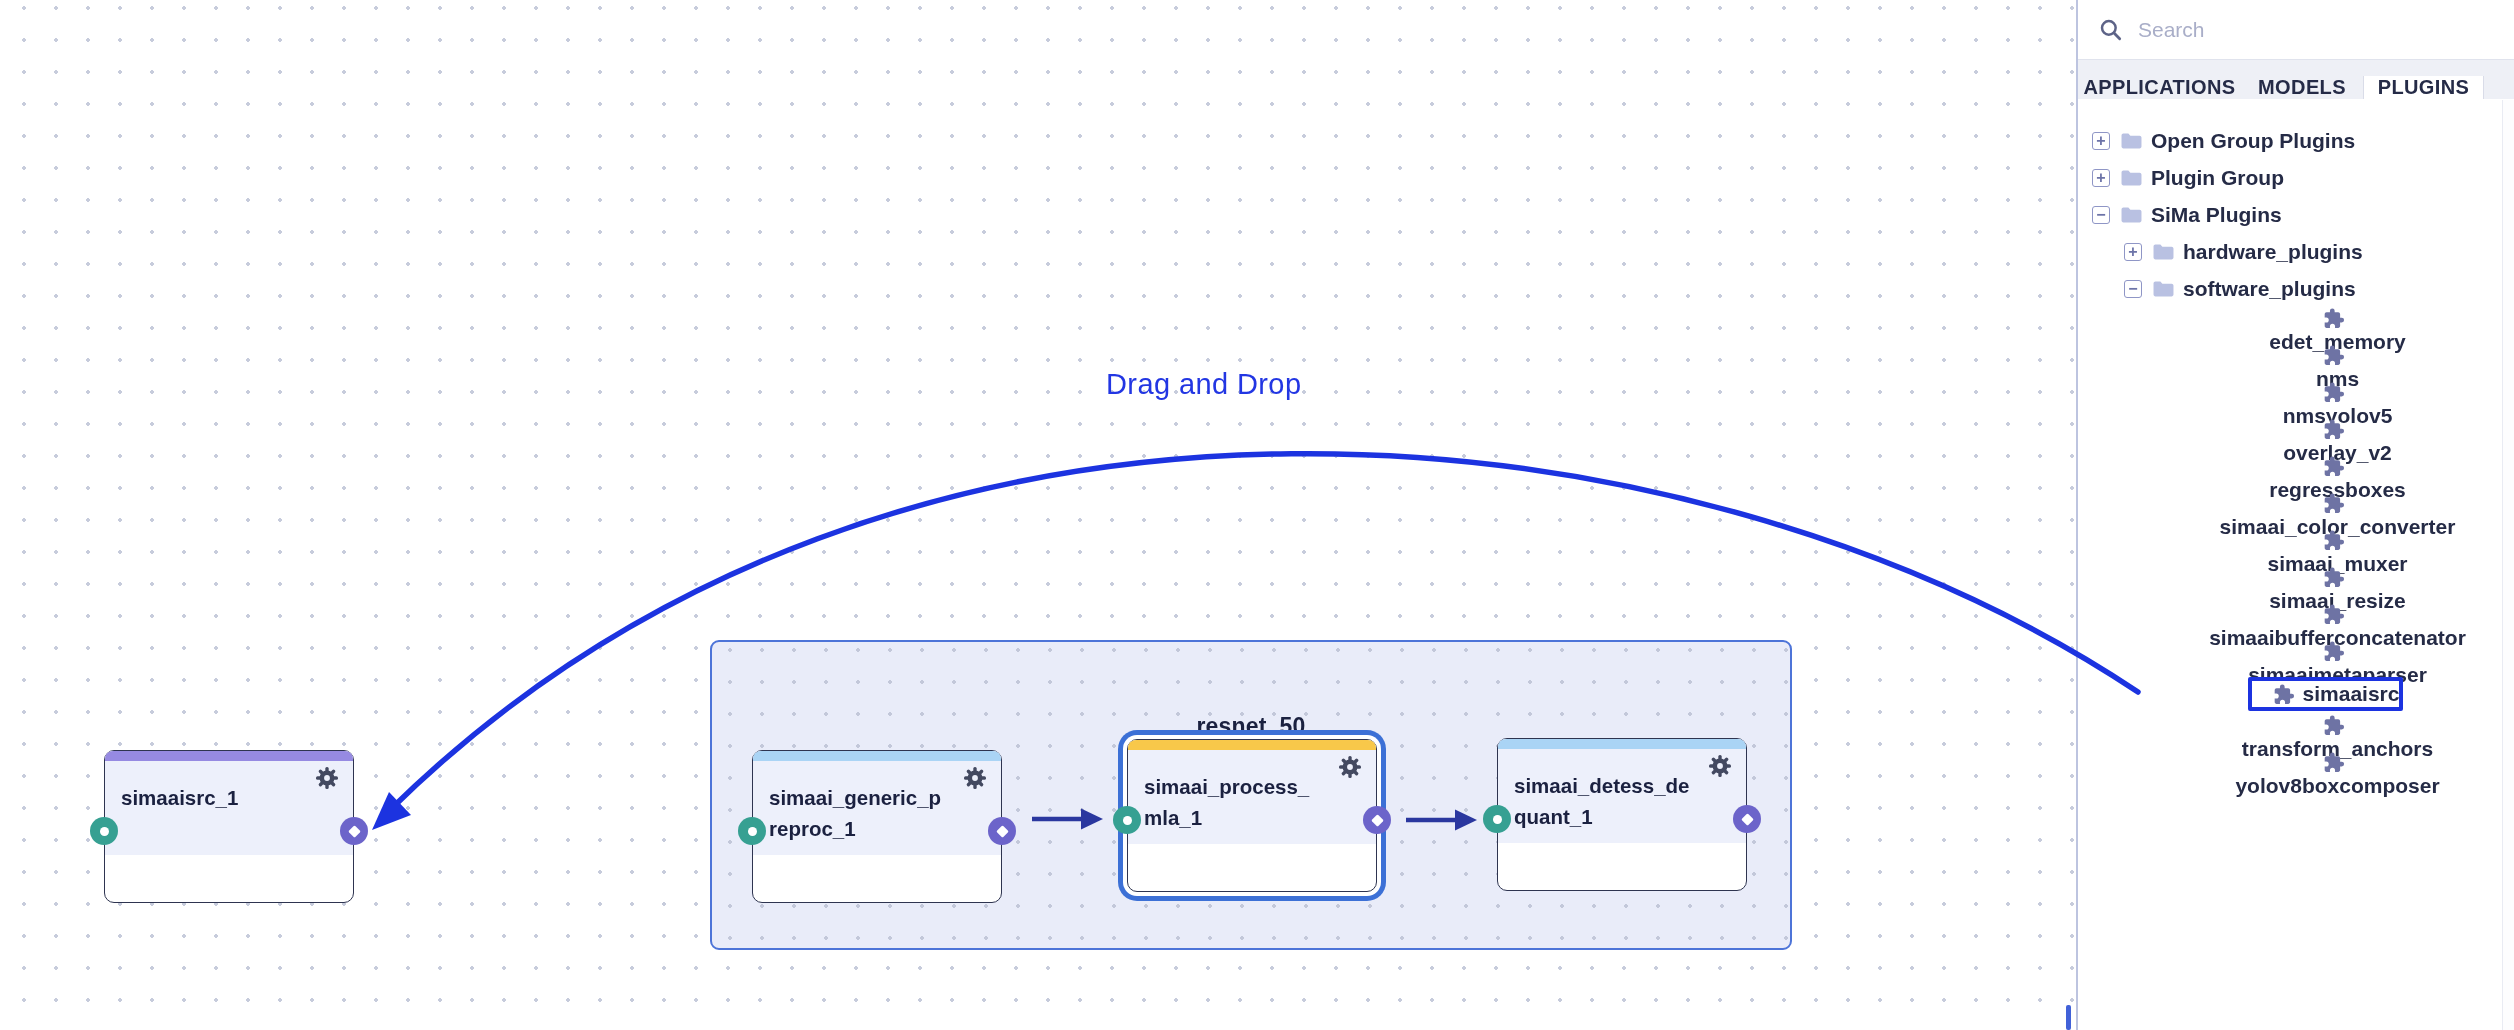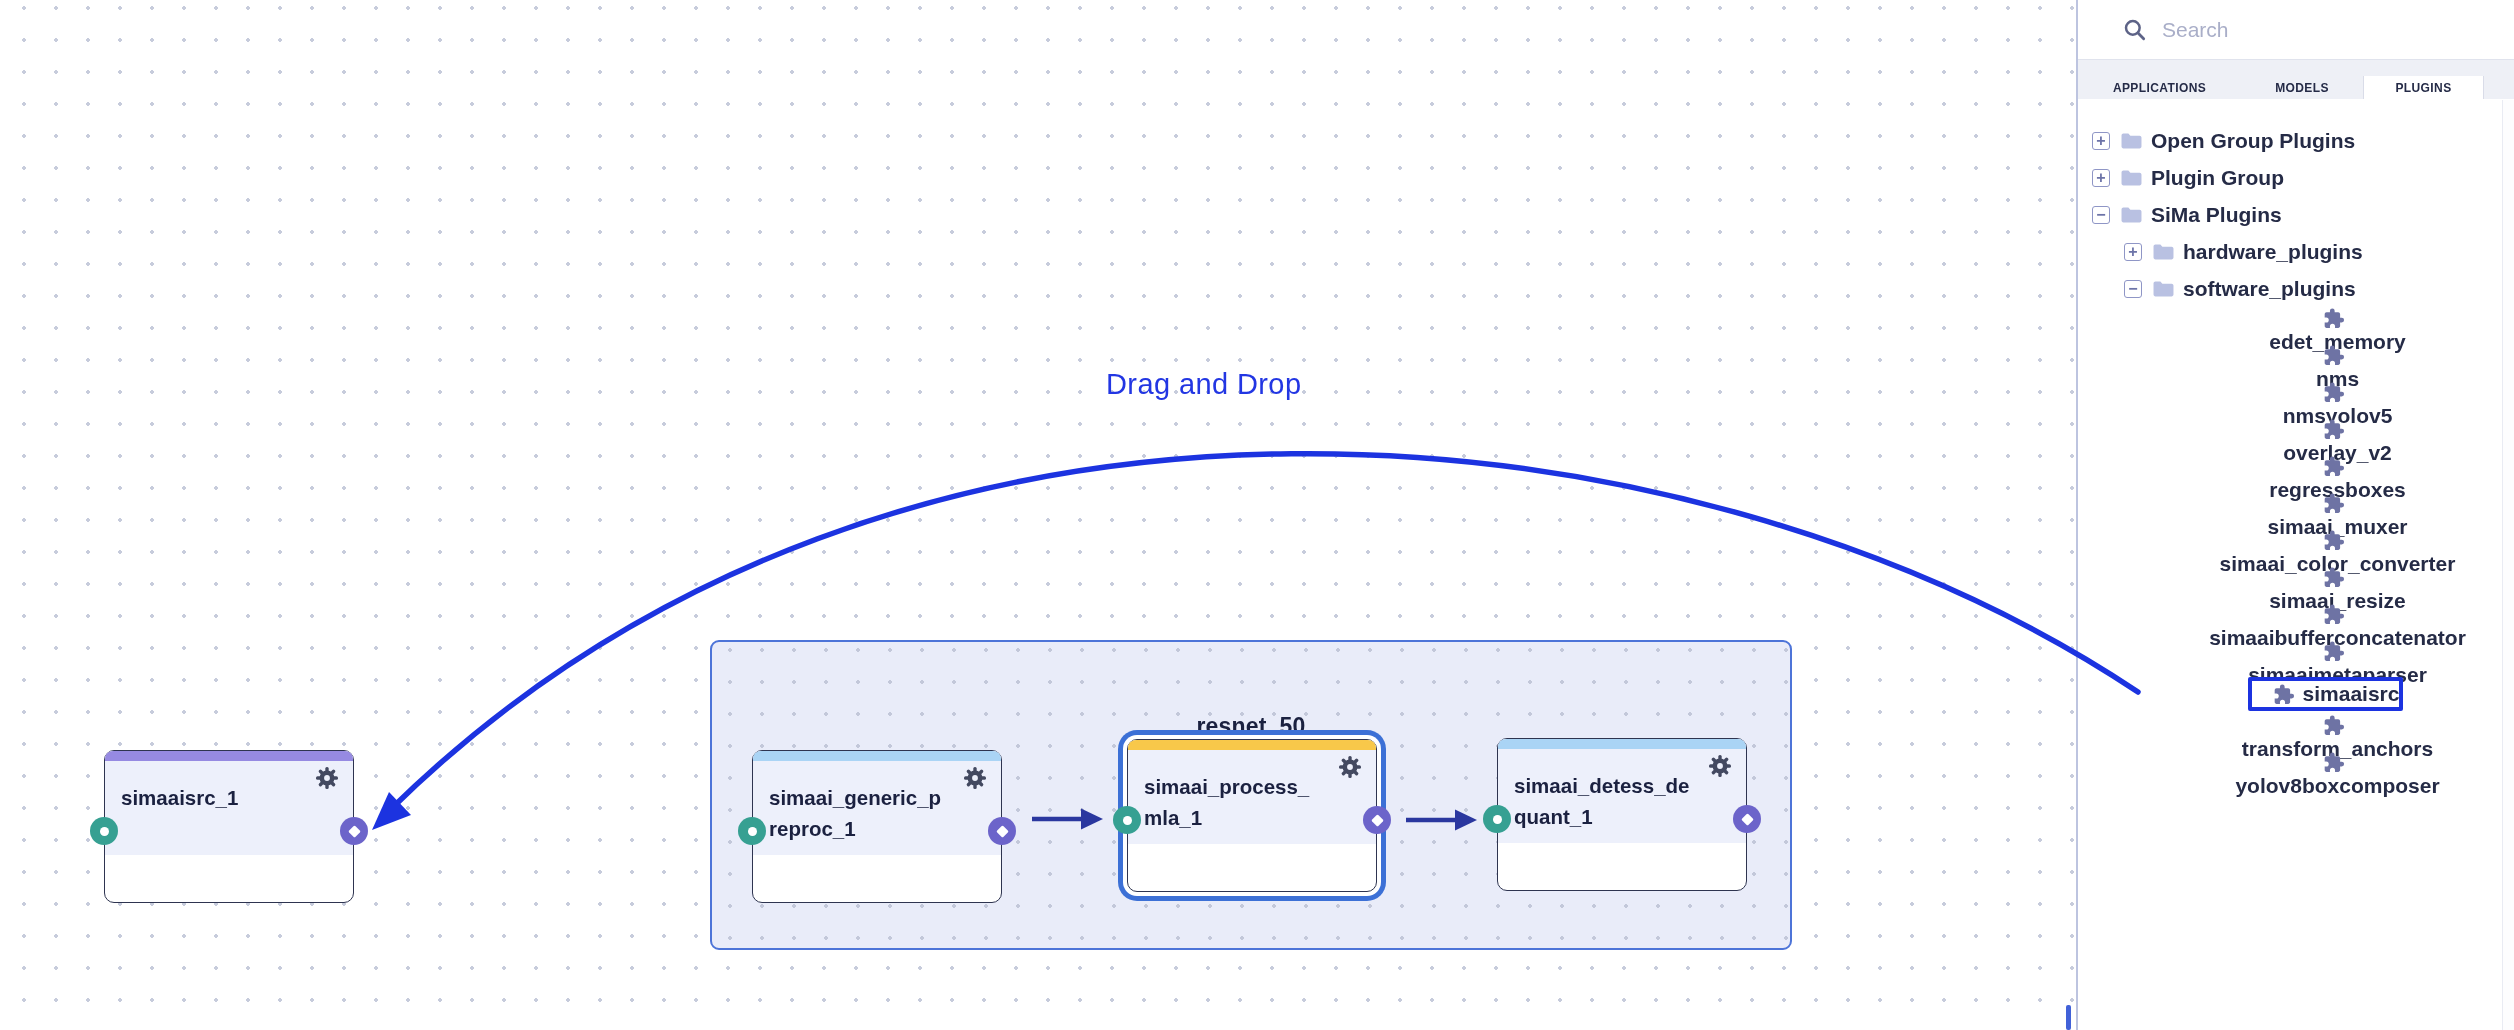--- a/index.html
+++ b/index.html
@@ -56,31 +56,31 @@
   .overlay{position:absolute;left:0;top:0;pointer-events:none;z-index:60;}
   .hscroll-thumb{
     position:absolute;left:2066px;top:1005px;width:5px;height:25px;
     background:#4161d8;border-radius:2px;z-index:70;
   }
   
   .sidebar{
     position:absolute;left:2076px;top:0;width:438px;height:1030px;
     background:#ffffff;border-left:2px solid #bdc4e0;box-sizing:border-box;z-index:10;
   }
-  .searchbar{height:59px;display:flex;align-items:center;padding-left:20px;margin-left:24px;}
+  .searchbar{height:59px;display:flex;align-items:center;padding-left:20px;}
   .searchbar svg{flex:0 0 auto;}
   .search-input{
     border:none;outline:none;background:transparent;margin-left:12px;
     font-size:21px;color:#3a4060;width:300px;font-family:"Liberation Sans",sans-serif;
   }
   .search-input::placeholder{color:#a9aec8;}
   .tabs{height:40px;background:#eef0f6;border-top:1px solid #e0e3ed;display:flex;box-sizing:border-box;}
   .tab{
     display:flex;align-items:center;justify-content:center;
-    font-size:12px;font-weight:700;color:#252b47;letter-spacing:.4px;cursor:default;margin-top:16px;
+    font-size:20px;font-weight:700;color:#252b47;letter-spacing:.4px;cursor:default;margin-top:16px;
   }
   .tab-applications{width:163px;}
   .tab-models{width:122px;}
   .tab-plugins{width:119px;}
   .tab.active{background:#ffffff;border-left:1px solid #d9dce8;border-right:1px solid #d9dce8;}
   .tab-stub{flex:1;}
   .scroll-track{
     position:absolute;right:0;top:100px;bottom:0;width:11px;
     background:#fdfdfe;border-left:1px solid #e9ebf3;
   }
@@ -318,30 +318,30 @@
       </span>
       <span class="tlabel">regressboxes</span>
     </div>
 
     <div class="trow lvl3">
       <span class="icon-plug">
         <svg width="23" height="23" viewBox="0 0 24 24">
             <path fill="#6e73a4" d="M20.6 11.2h-1.7V7.5c0-1.1-.9-2-2-2h-3.7V3.9a2.45 2.45 0 1 0-4.9 0v1.6H4.8c-1.1 0-2 .9-2 2v3.5h1.6a2.65 2.65 0 1 1 0 5.3H2.8v3.5c0 1.1.9 2 2 2h3.5v-1.7a2.65 2.65 0 1 1 5.3 0v1.7h3.3c1.1 0 2-.9 2-2v-3.7h1.7a2.45 2.45 0 1 0 0-4.9z"></path>
           </svg>
       </span>
+      <span class="tlabel">simaai_color_converter</span>
+    </div>
+
+    <div class="trow lvl3">
+      <span class="icon-plug">
+        <svg width="23" height="23" viewBox="0 0 24 24">
+            <path fill="#6e73a4" d="M20.6 11.2h-1.7V7.5c0-1.1-.9-2-2-2h-3.7V3.9a2.45 2.45 0 1 0-4.9 0v1.6H4.8c-1.1 0-2 .9-2 2v3.5h1.6a2.65 2.65 0 1 1 0 5.3H2.8v3.5c0 1.1.9 2 2 2h3.5v-1.7a2.65 2.65 0 1 1 5.3 0v1.7h3.3c1.1 0 2-.9 2-2v-3.7h1.7a2.45 2.45 0 1 0 0-4.9z"></path>
+          </svg>
+      </span>
       <span class="tlabel">simaai_muxer</span>
-    </div>
-
-    <div class="trow lvl3">
-      <span class="icon-plug">
-        <svg width="23" height="23" viewBox="0 0 24 24">
-            <path fill="#6e73a4" d="M20.6 11.2h-1.7V7.5c0-1.1-.9-2-2-2h-3.7V3.9a2.45 2.45 0 1 0-4.9 0v1.6H4.8c-1.1 0-2 .9-2 2v3.5h1.6a2.65 2.65 0 1 1 0 5.3H2.8v3.5c0 1.1.9 2 2 2h3.5v-1.7a2.65 2.65 0 1 1 5.3 0v1.7h3.3c1.1 0 2-.9 2-2v-3.7h1.7a2.45 2.45 0 1 0 0-4.9z"></path>
-          </svg>
-      </span>
-      <span class="tlabel">simaai_color_converter</span>
     </div>
 
     <div class="trow lvl3">
       <span class="icon-plug">
         <svg width="23" height="23" viewBox="0 0 24 24">
             <path fill="#6e73a4" d="M20.6 11.2h-1.7V7.5c0-1.1-.9-2-2-2h-3.7V3.9a2.45 2.45 0 1 0-4.9 0v1.6H4.8c-1.1 0-2 .9-2 2v3.5h1.6a2.65 2.65 0 1 1 0 5.3H2.8v3.5c0 1.1.9 2 2 2h3.5v-1.7a2.65 2.65 0 1 1 5.3 0v1.7h3.3c1.1 0 2-.9 2-2v-3.7h1.7a2.45 2.45 0 1 0 0-4.9z"></path>
           </svg>
       </span>
       <span class="tlabel">simaai_resize</span>
     </div>

